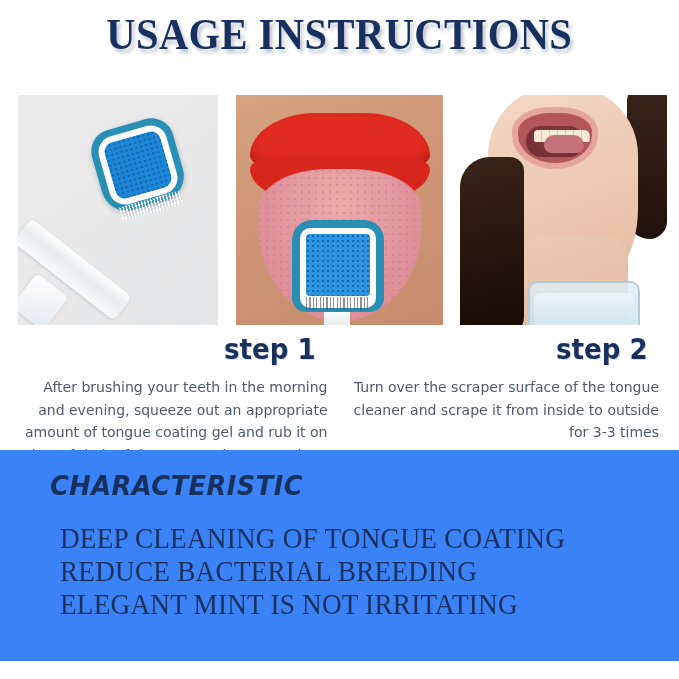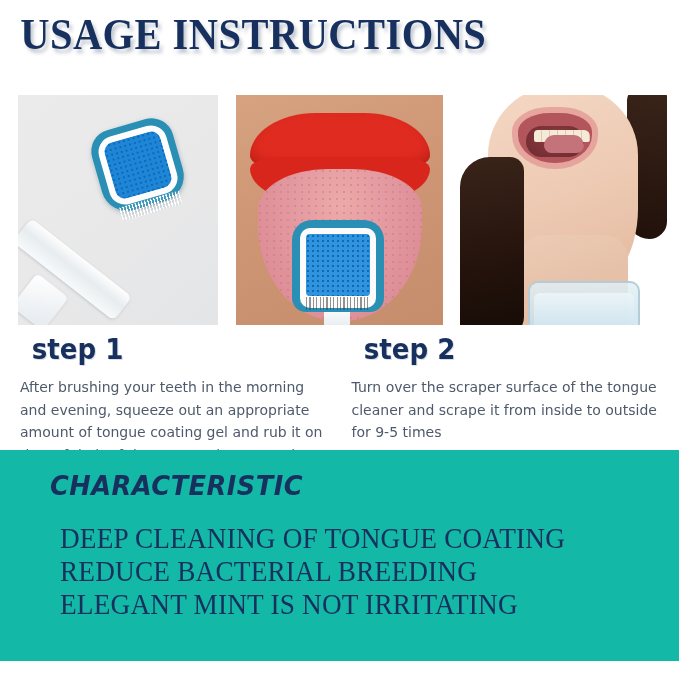--- a/index.html
+++ b/index.html
@@ -19,20 +19,21 @@
     height: 679px;
     background: #ffffff;
   }
 
   
   .title-wrap {
     position: absolute;
     top: 12px;
     left: 0;
     width: 679px;
+    text-align: center;
   }
   .title {
     display: inline-block;
     font-family: "Liberation Serif", "DejaVu Serif", serif;
     font-weight: bold;
     font-size: 44px;
     letter-spacing: 0.5px;
     color: #17305e;
     transform: scaleX(0.92);
     transform-origin: center;
@@ -297,21 +298,21 @@
   
   .steps {
     position: absolute;
     top: 334px;
     left: 8px;
     width: 663px;
     display: flex;
   }
   .step-col {
     flex: 1 1 0;
-    text-align: left;
+    text-align: right;
     padding: 0 8px;
   }
   .step-head {
     font-family: "DejaVu Sans", "Liberation Sans", sans-serif;
     font-weight: bold;
     font-size: 29px;
     color: #17305e;
     letter-spacing: 0px;
     transform: scaleX(0.9);
     line-height: 1.1;
@@ -327,21 +328,21 @@
     padding: 0 4px;
   }
 
   
   .char-panel {
     position: absolute;
     left: 0;
     top: 450px;
     width: 679px;
     height: 211px;
-    background: #14b8a6;
+    background: #3b82f6;
   }
   .char-title {
     position: absolute;
     left: 50px;
     top: 20px;
     font-family: "DejaVu Sans", "Liberation Sans", sans-serif;
     font-weight: bold;
     font-style: italic;
     font-size: 27px;
     color: #17305e;
@@ -429,21 +430,21 @@
 
   </div>
 
   <div class="steps">
     <div class="step-col">
       <div class="step-head">step 1</div>
       <p class="step-body">After brushing your teeth in the morning and evening, squeeze out an appropriate amount of tongue coating gel and rub it on the soft hair of the tongue cleaner to clean the tongue</p>
     </div>
     <div class="step-col">
       <div class="step-head">step 2</div>
-      <p class="step-body">Turn over the scraper surface of the tongue cleaner and scrape it from inside to outside for 9-5 times</p>
+      <p class="step-body">Turn over the scraper surface of the tongue cleaner and scrape it from inside to outside for 3-3 times</p>
     </div>
   </div>
 
   <div class="char-panel">
     <div class="char-title">CHARACTERISTIC</div>
     <ul class="char-list">
       <li>DEEP CLEANING OF TONGUE COATING</li>
       <li>REDUCE BACTERIAL BREEDING</li>
       <li>ELEGANT MINT IS NOT IRRITATING</li>
     </ul>

